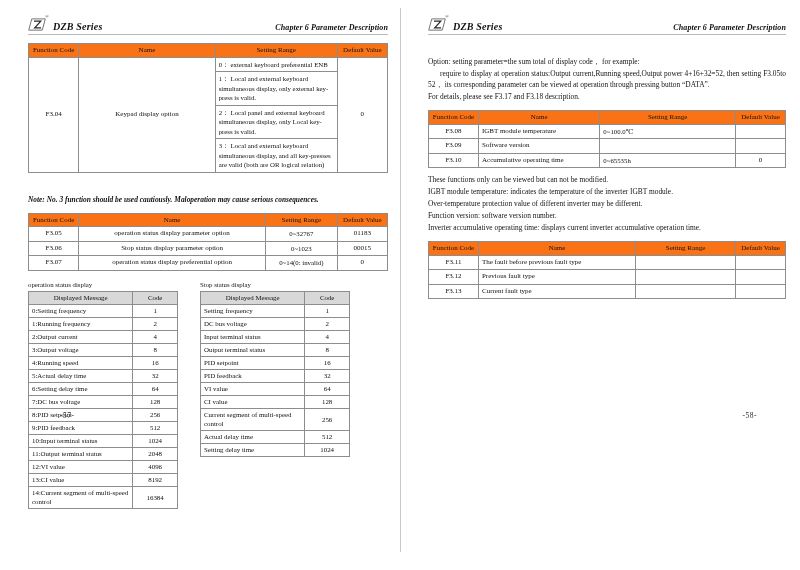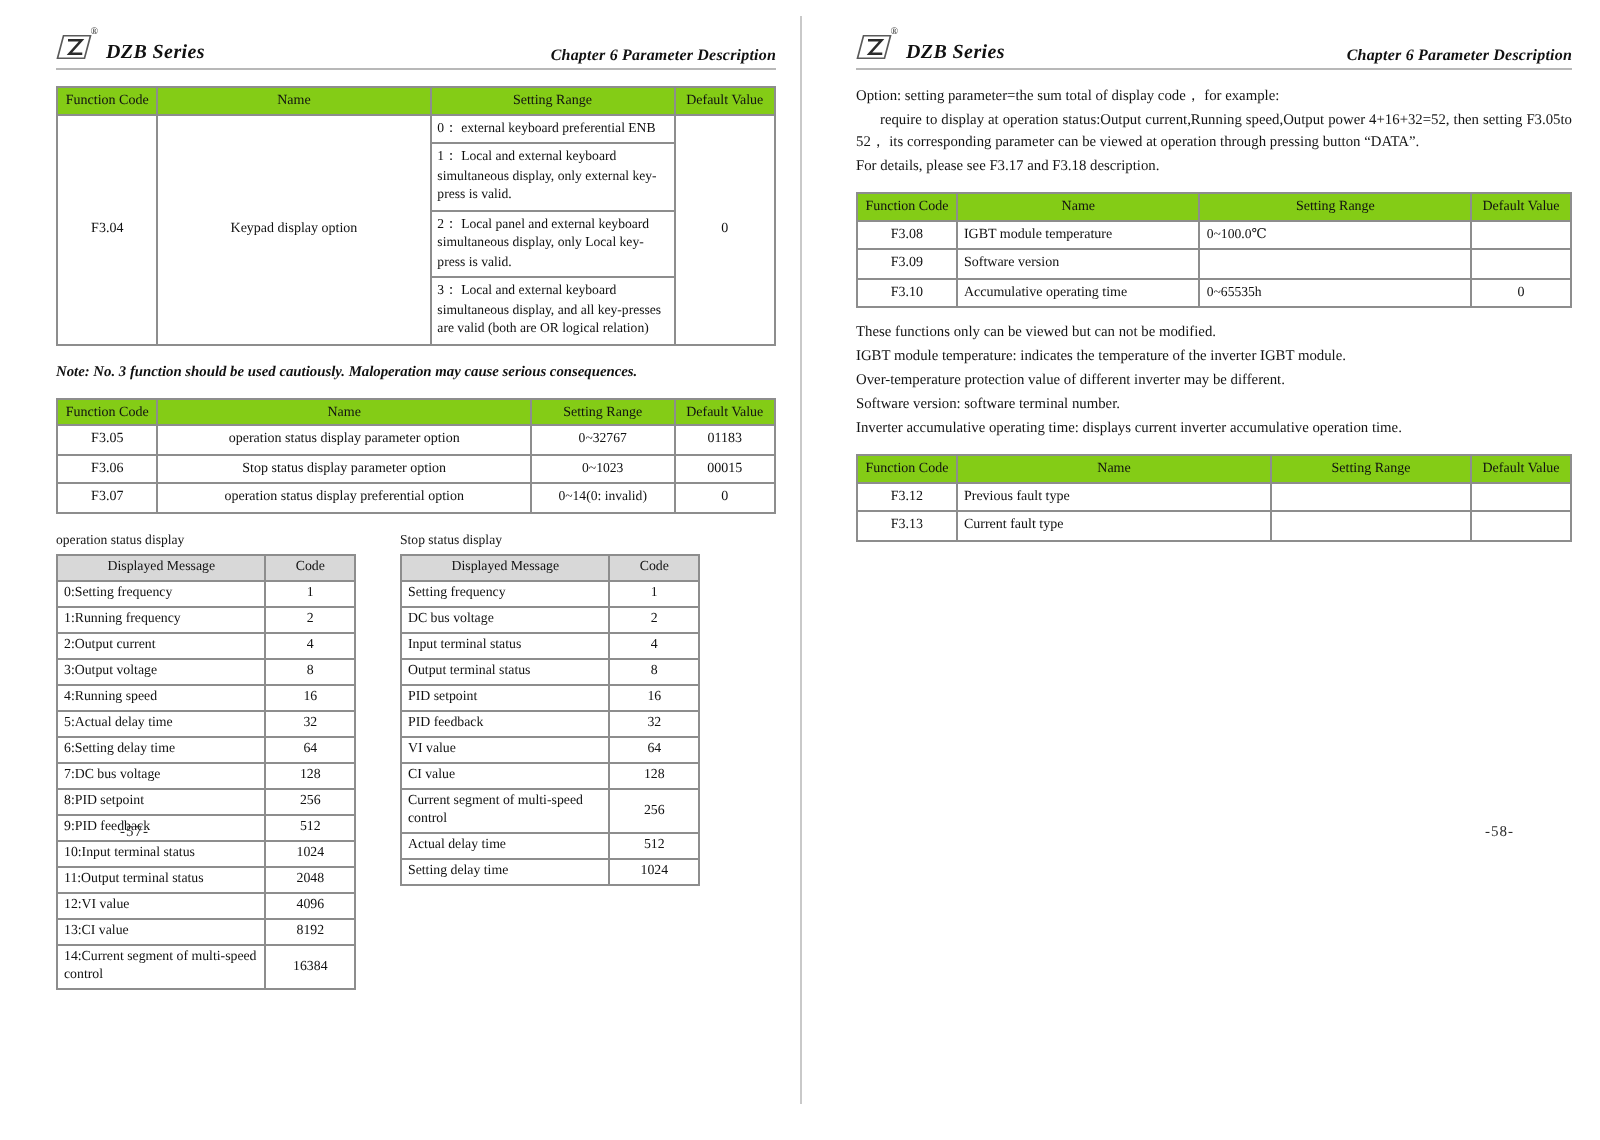--- a/index.html
+++ b/index.html
@@ -96,41 +96,41 @@
   }
   p.indent { text-indent: 12px; }
   p.note-bold {
     margin: 0;
     font-size: 7.4px;
     line-height: 11px;
     font-style: italic;
     font-weight: bold;
     color: #111;
   }
-  .para-block { margin-top: 7px; }
+  .para-block { margin-top: 21px; }
   .para-block-tight { margin-top: 6px; }
 
   
   table.param {
     border-collapse: collapse;
     width: 100%;
     table-layout: fixed;
     font-size: 7px;
     background: #fff;
   }
   table.param th,
   table.param td {
     border: 1px solid #8d8d8d;
     padding: 2px 3px;
     vertical-align: middle;
     line-height: 9.5px;
     color: #111;
   }
   table.param th {
-    background: #84cc16;
+    background: #f97316;
     text-align: center;
     font-weight: normal;
     font-size: 7px;
     line-height: 8.5px;
     padding: 2px 1px;
   }
   td.c { text-align: center; }
   td.l { text-align: left; }
   .rng { font-size: 6.8px; }
 
@@ -496,21 +496,21 @@
             <td class="c">0</td>
           </tr>
         </tbody>
       </table>
     </div>
 
     <div class="para-block-tight">
       <p class="body-text">These functions only can be viewed but can not be modified.</p>
       <p class="body-text">IGBT module temperature: indicates the temperature of the inverter IGBT module.</p>
       <p class="body-text">Over-temperature protection value of different inverter may be different.</p>
-      <p class="body-text">Software version: software terminal number.</p>
+      <p class="body-text">Function version: software version number.</p>
       <p class="body-text">Inverter accumulative operating time: displays current inverter accumulative operation time.</p>
     </div>
 
     <div class="tbl-block">
       <table class="param">
         <colgroup>
             <col class="c-code">
             <col style="width:44%">
             <col style="width:28%">
             <col class="c-def">
@@ -518,20 +518,26 @@
         <thead>
           <tr>
             <th>Function Code</th>
             <th>Name</th>
             <th>Setting Range</th>
             <th>Default Value</th>
           </tr>
         </thead>
         <tbody>
           <tr>
+            <td class="c">F3.11</td>
+            <td class="l">The fault before previous fault type</td>
+            <td class="l">&nbsp;</td>
+            <td class="c">&nbsp;</td>
+          </tr>
+          <tr>
             <td class="c">F3.12</td>
             <td class="l">Previous fault type</td>
             <td class="l">&nbsp;</td>
             <td class="c">&nbsp;</td>
           </tr>
           <tr>
             <td class="c">F3.13</td>
             <td class="l">Current fault type</td>
             <td class="l">&nbsp;</td>
             <td class="c">&nbsp;</td>

